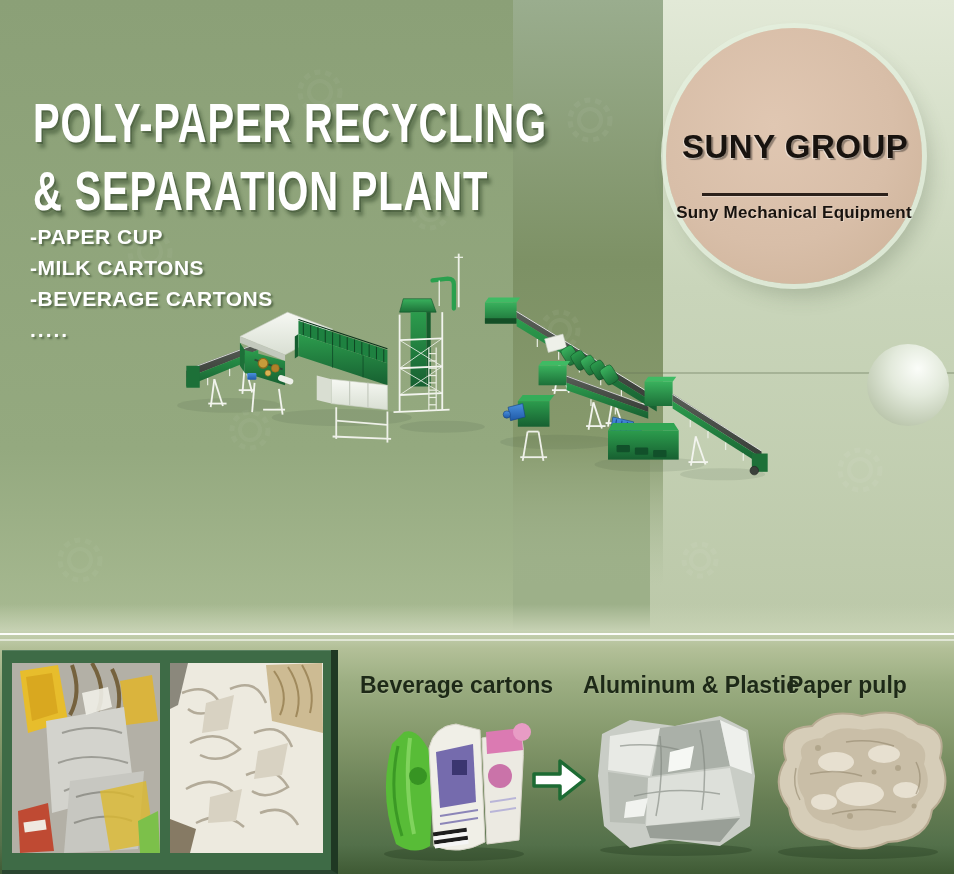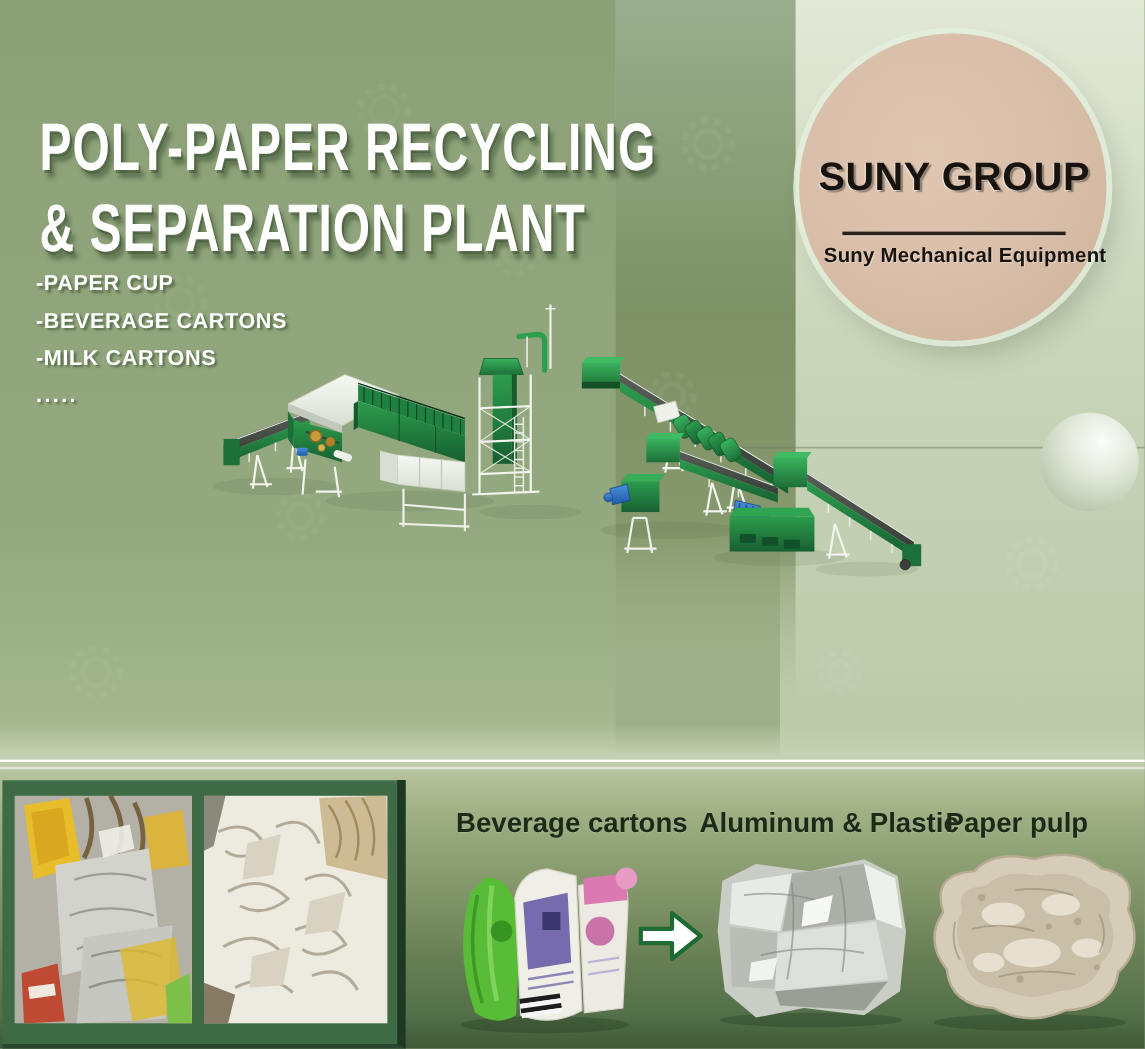--- a/index.html
+++ b/index.html
@@ -17,39 +17,39 @@
     position:absolute;left:33px;color:#ffffff;font-weight:700;
     font-size:50px;letter-spacing:1px;white-space:nowrap;
     transform:scale(.80,1.12);transform-origin:0 0;
     text-shadow:2px 2px 0 rgba(45,66,38,.40),5px 6px 4px rgba(45,66,38,.45);
   }
   .title-line.l1{top:56px;}
   .title-line.l2{top:124px;}
 
   .materials{
     position:absolute;left:30px;top:221px;color:#fff;font-weight:700;
-    font-size:18px;line-height:31px;letter-spacing:.5px;
+    font-size:21px;line-height:31px;letter-spacing:.5px;
     text-shadow:2px 2px 2px rgba(40,60,32,.55);
   }
 
   
   .badge{
     position:absolute;left:666px;top:28px;width:256px;height:256px;border-radius:50%;
     background:radial-gradient(circle at 42% 38%, #e0c7b2 0%, #d8bea8 55%, #cbb096 100%);
     box-shadow:0 0 0 5px rgba(228,238,221,.85), 8px 12px 20px rgba(55,75,50,.22);
   }
   .badge .logo-row{position:absolute;left:16px;top:88px;width:226px;display:flex;align-items:center;}
   .badge .company{
     font-size:33px;font-weight:800;color:#18130f;letter-spacing:.5px;white-space:nowrap;
     text-shadow:-1px 1px 0 rgba(255,255,255,.45), 2px 2px 1px rgba(0,0,0,.35);
   }
   .badge .rule{position:absolute;left:36px;top:165px;width:186px;height:3px;background:#2c211a;
     box-shadow:0 1px 0 rgba(255,255,255,.35);}
   .badge .tagline{
-    position:absolute;left:0;top:175px;width:100%;text-align:right;
+    position:absolute;left:0;top:175px;width:100%;text-align:center;
     font-size:17px;font-weight:700;color:#18130f;letter-spacing:.2px;
     text-shadow:1px 1px 0 rgba(255,255,255,.3);
   }
 
   
   .bottom{
     position:absolute;left:0;top:630px;width:954px;height:244px;
     background:linear-gradient(180deg,#c7d2b4 0px,#b3c098 18px,#9cae82 52px,#83976a 110px,#677e54 170px,#53704a 215px,#3f5a34 244px);
   }
   .divline{position:absolute;left:0;width:100%;}
@@ -63,21 +63,21 @@
     box-shadow:inset 0 1px 0 rgba(255,255,255,.15);
   }
   .left-panel .ph{position:absolute;top:13px;}
   .left-panel .ph.p1{left:10px;}
   .left-panel .ph.p2{left:168px;}
 
   .flow-label{
     position:absolute;top:42px;color:#1d2917;font-weight:700;font-size:23px;
     white-space:nowrap;text-shadow:0 1px 1px rgba(255,255,255,.15);
   }
-  .flow-label.lbl1{left:380px;width:164px;text-align:left;}
+  .flow-label.lbl1{left:360px;width:164px;text-align:left;}
   .flow-label.lbl2{left:583px;width:188px;text-align:center;}
   .flow-label.lbl3{left:788px;width:118px;}
 </style>
 </head>
 <body>
 
 <div class="stage">
 
   <svg class="abs" style="left:0;top:0" width="954" height="874" viewBox="0 0 954 874">
     <defs>
@@ -143,22 +143,22 @@
     </g>
 
     <circle cx="908" cy="385" r="41" fill="url(#gSphere)"></circle>
   </svg>
 
   <h1 class="title-line l1">POLY-PAPER RECYCLING</h1>
   <h1 class="title-line l2">&amp; SEPARATION PLANT</h1>
 
   <div class="materials">
     <div>-PAPER CUP</div>
+    <div>-MILK CARTONS</div>
     <div>-BEVERAGE CARTONS</div>
-    <div>-MILK CARTONS</div>
     <div style="letter-spacing:2px;">.....</div>
   </div>
 
   <div class="badge">
     <div class="logo-row">
       <svg width="62" height="62" viewBox="0 0 64 64">
         <defs>
           <linearGradient id="gGear" x1="0" y1="0" x2="0" y2="1">
             <stop offset="0" stop-color="#f6b91b"></stop>
               <stop offset=".45" stop-color="#ec7512"></stop>

